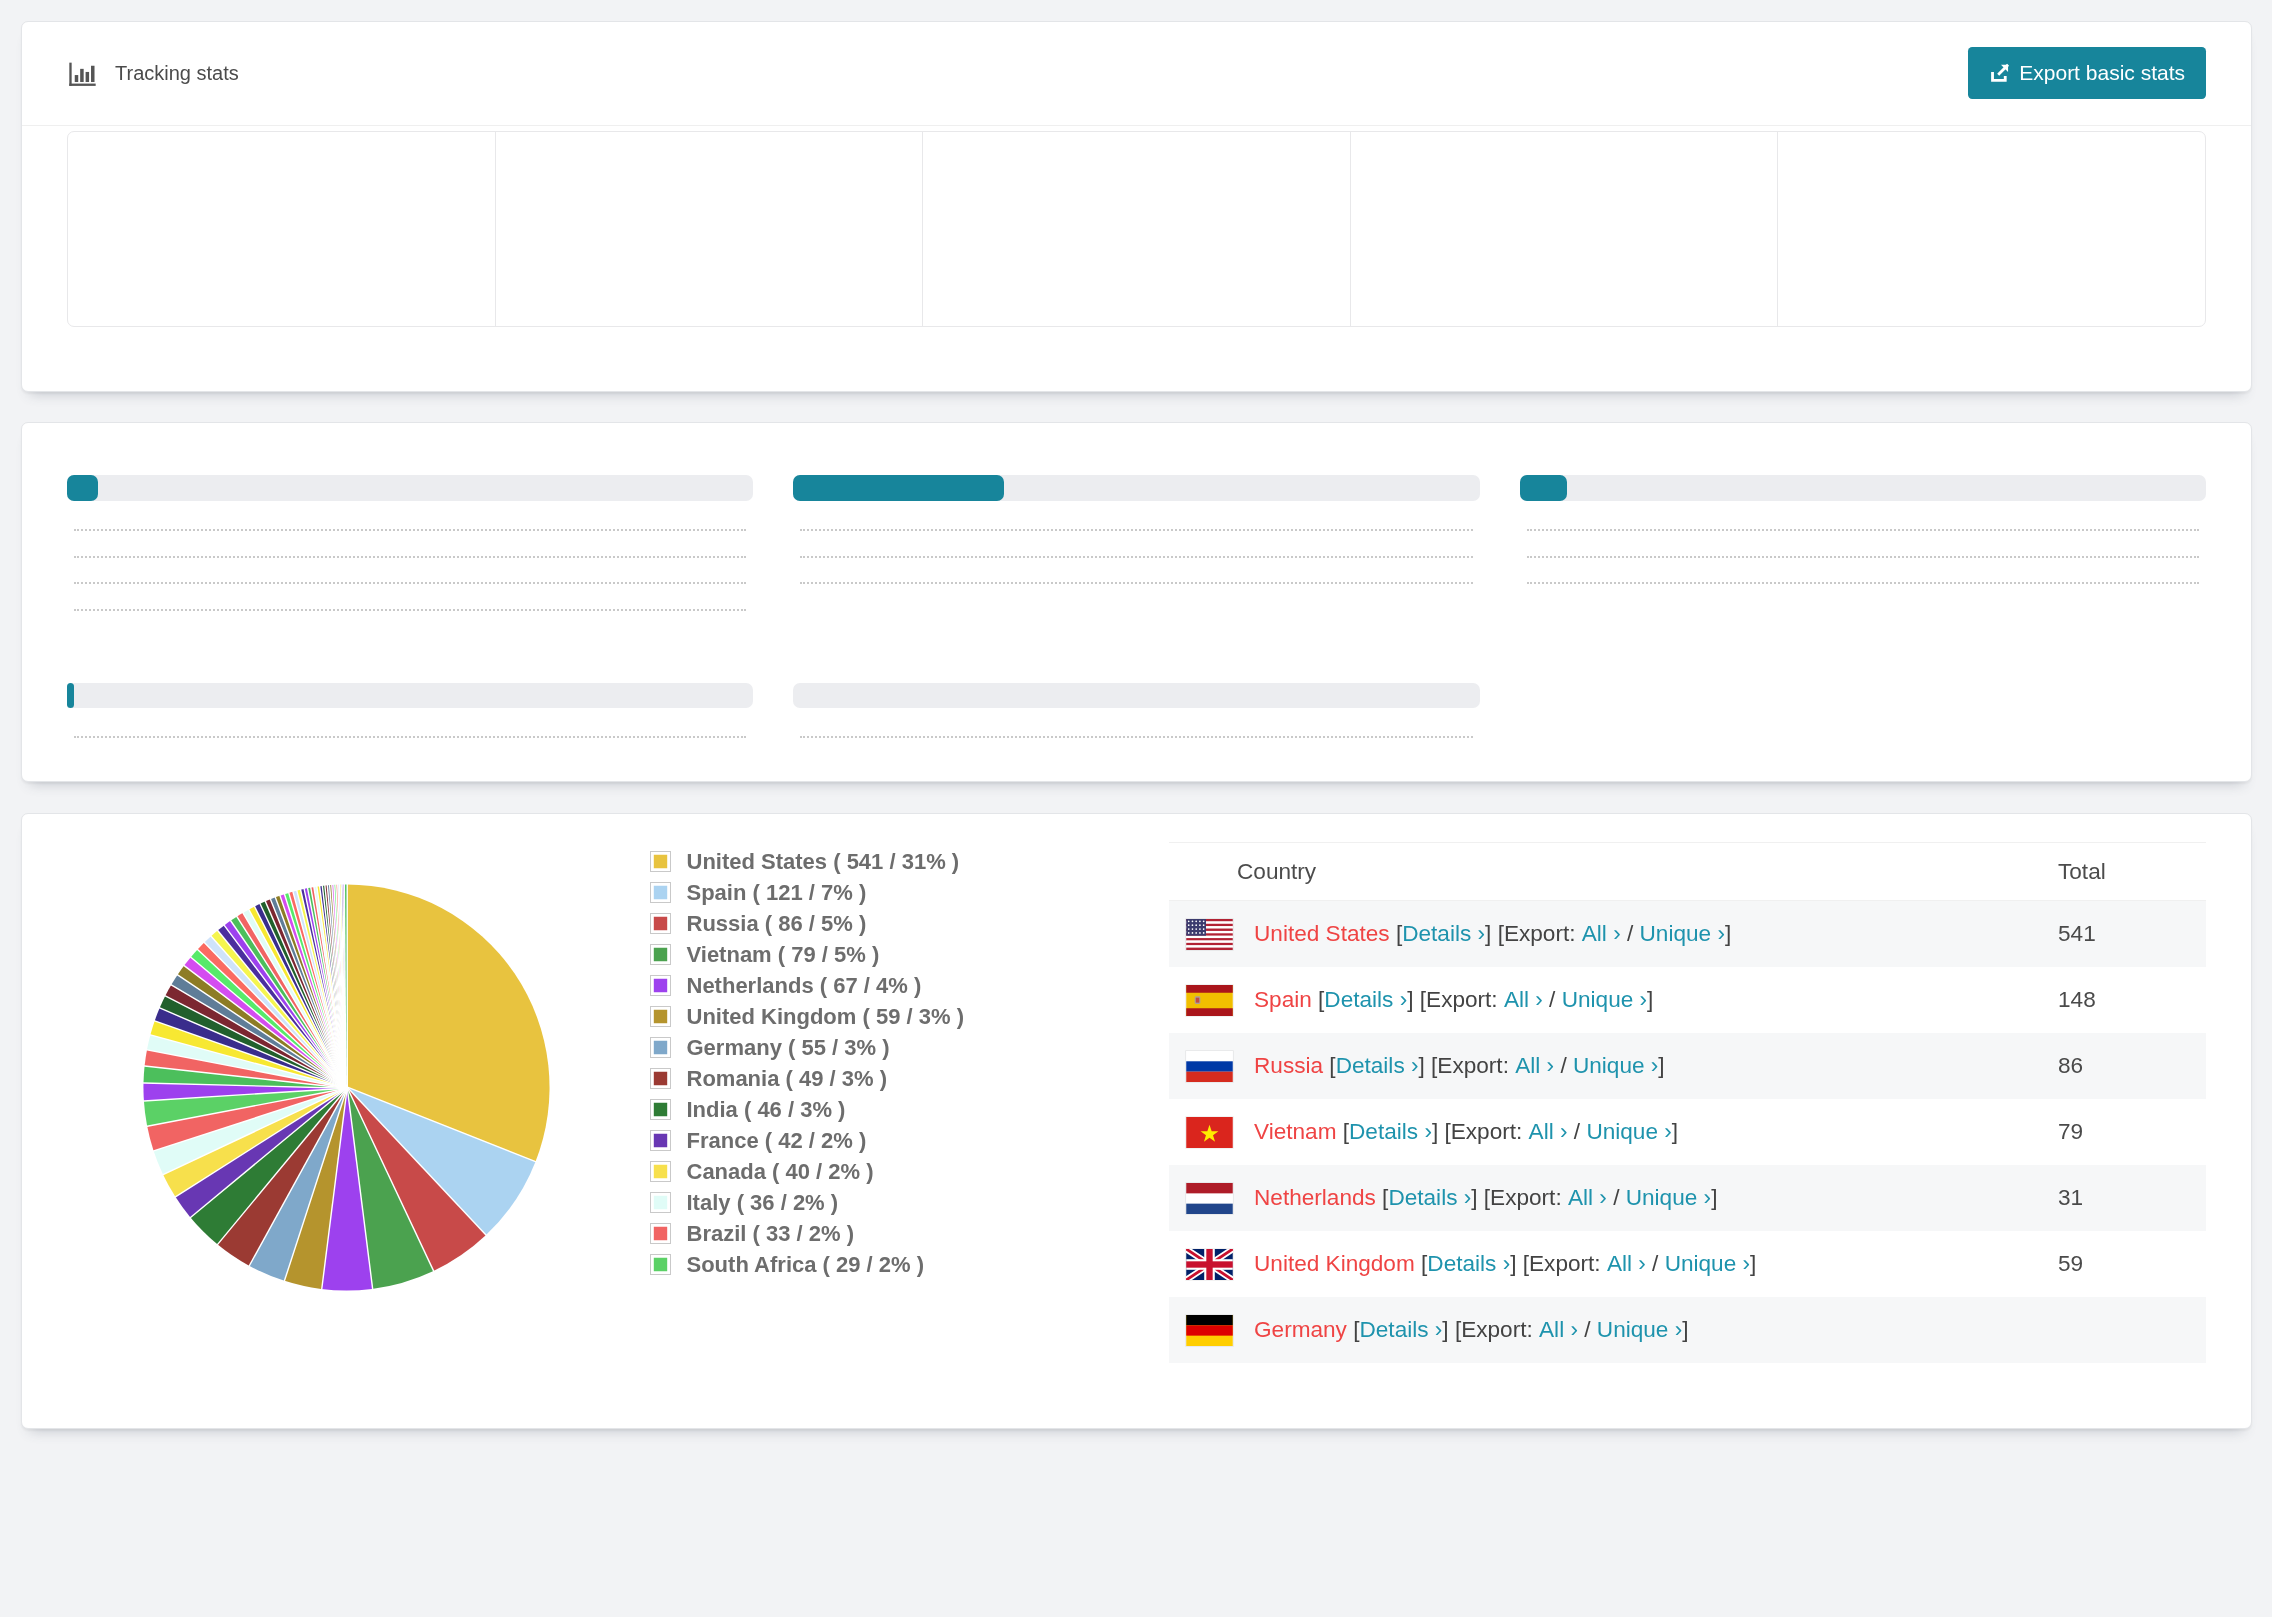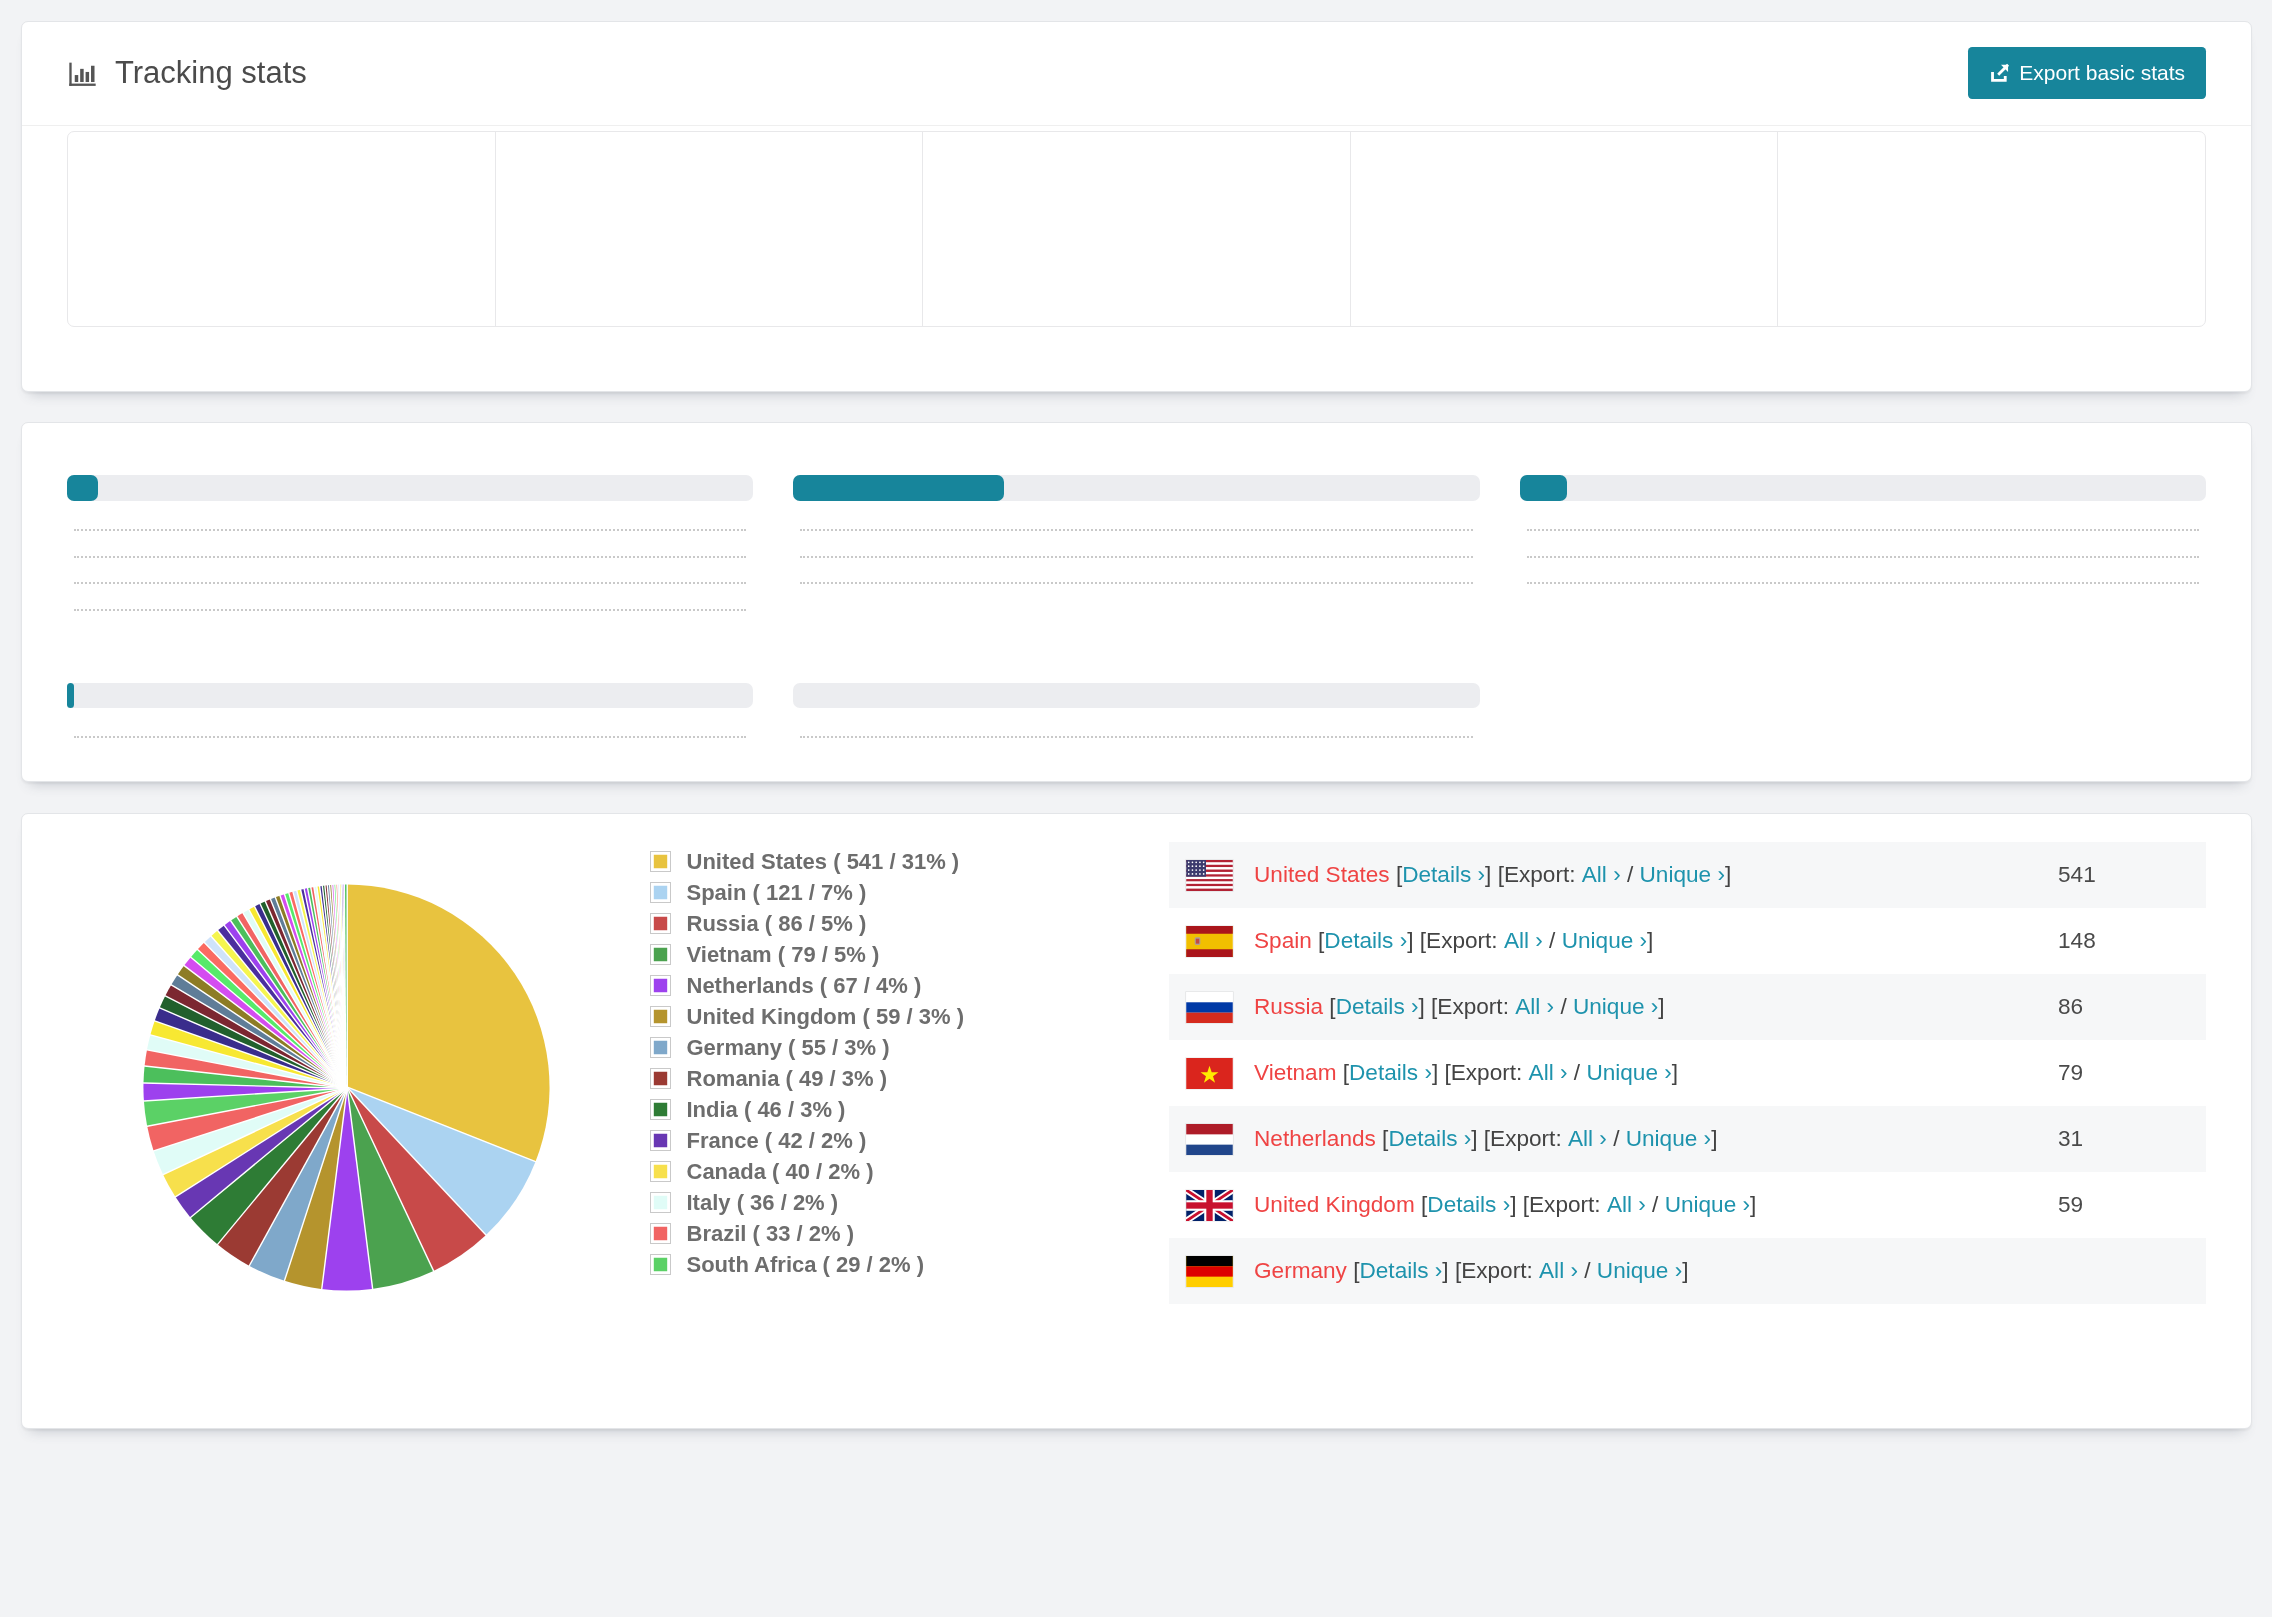--- a/index.html
+++ b/index.html
@@ -15,21 +15,21 @@
     background:#ffffff;
     border:0.7px solid #e3e5e8;
     border-radius:7px;
     box-shadow:0 1.4px 2.1px rgba(0,0,0,.04), 0 10px 12.7px -8.5px rgba(70,80,100,.30);
   }
   .card-header {
     display:flex; justify-content:space-between; align-items:center;
     padding:25.4px 45px;
     border-bottom:1.4px solid #efefef;
   }
-  .card-title { display:flex; align-items:center; gap:17px; font-size:31px; color:#4b4b4b; font-weight:400; }
+  .card-title { display:flex; align-items:center; gap:17px; font-size:20px; color:#4b4b4b; font-weight:400; }
   .card-title svg { flex:0 0 auto; }
 
   
   #tracking-card { margin-bottom:30px; }
   #tracking-body { padding:5.6px 45px 64px; }
   .stats-strip { display:flex; border:1.4px solid #e8e8ea; border-radius:7px; height:196px; margin-top:0; }
   .stat-cell { flex:1; display:flex; flex-direction:column; align-items:center; justify-content:center; border-right:1.4px solid #e8e8ea; }
   .stat-cell:last-child { border-right:none; }
   .stat-value { font-size:54px; font-weight:700; color:#17859b; letter-spacing:0.7px; }
   .stat-label { font-size:24px; color:#6e7479; margin-top:11.3px; }
@@ -368,20 +368,24 @@
           <div class="legend-item">
             <span class="legend-swatch" style="background:#f16463"></span>
                   <span>Brazil ( 33 / 2% )</span>
           </div>
           <div class="legend-item">
             <span class="legend-swatch" style="background:#5bd166"></span>
                   <span>South Africa ( 29 / 2% )</span>
           </div>
         </div>
       <div id="geo-table">
+        <div class="t-header">
+          <div class="cell-country">Country</div>
+          <div class="cell-total">Total</div>
+        </div>
         <div id="geo-rows">
             <div class="t-row stripe">
      <div class="cell-country">
                 <svg class="flag" width="47" height="31" viewBox="0 0 66 44">
                   <rect x="0" y="0.00" width="66" height="3.58" fill="#B22234"></rect>
                   <rect x="0" y="3.38" width="66" height="3.58" fill="#ffffff"></rect>
                   <rect x="0" y="6.77" width="66" height="3.58" fill="#B22234"></rect>
                   <rect x="0" y="10.15" width="66" height="3.58" fill="#ffffff"></rect>
                   <rect x="0" y="13.54" width="66" height="3.58" fill="#B22234"></rect>
                   <rect x="0" y="16.92" width="66" height="3.58" fill="#ffffff"></rect>

